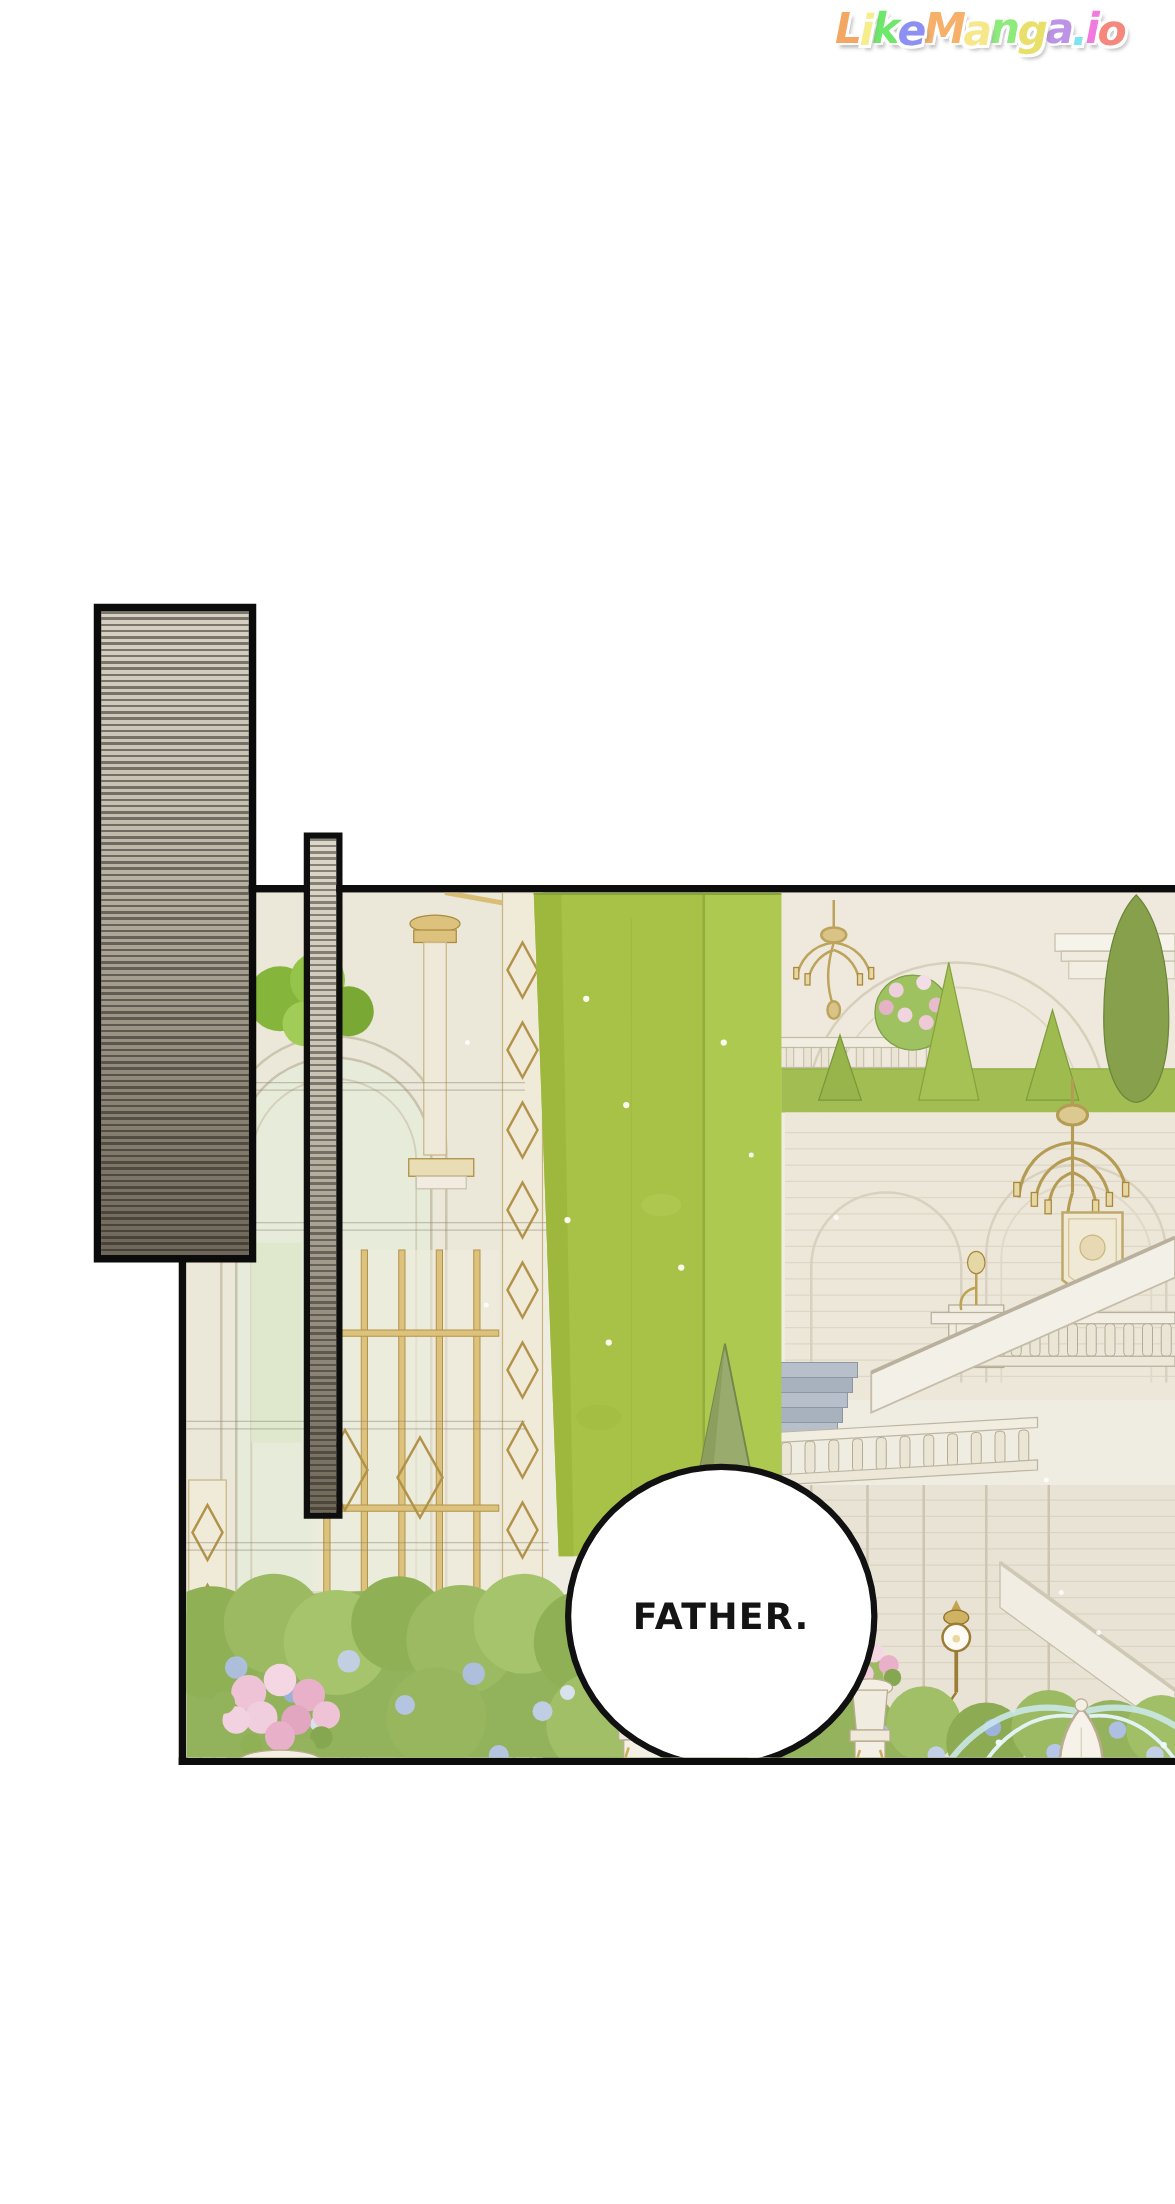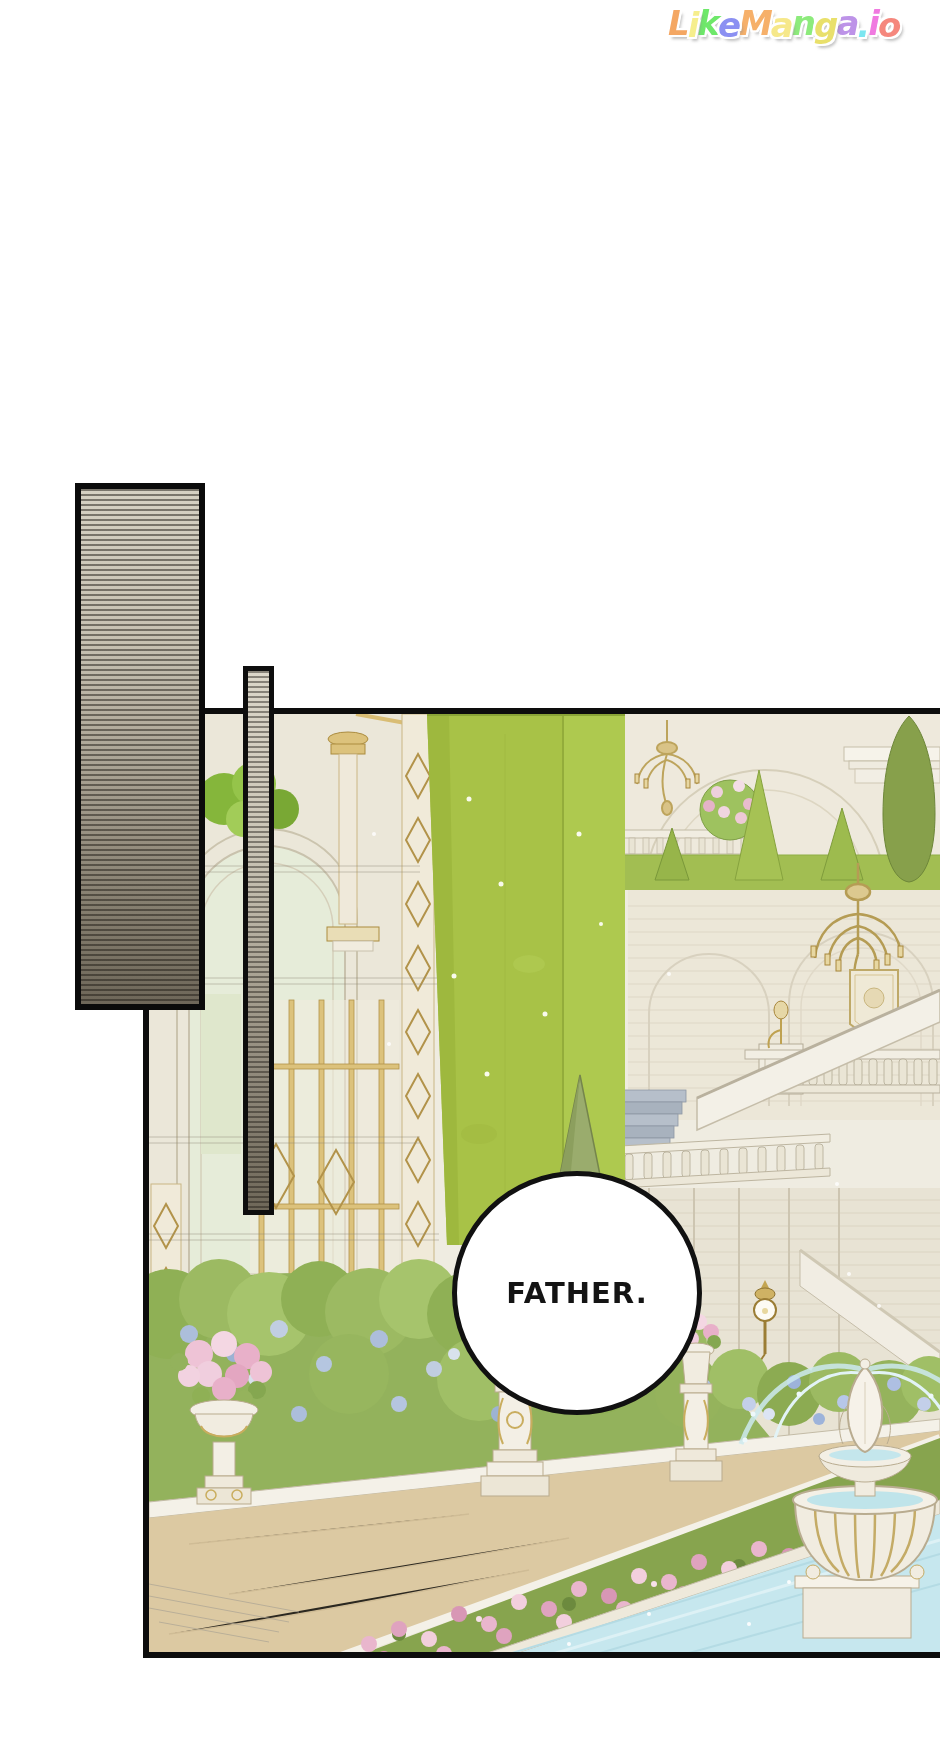--- a/index.html
+++ b/index.html
@@ -15,21 +15,21 @@
   
   .tone-box{position:absolute;left:75px;top:483px;width:130px;height:527px;
     box-sizing:border-box;border:6px solid #0b0b0b;z-index:3;
     background:repeating-linear-gradient(180deg,rgba(32,28,22,.50) 0 2px,rgba(255,255,255,0) 2px 5px),
       linear-gradient(180deg,#d6d1c3 0%,#c6c0b1 30%,#a8a192 55%,#867f70 80%,#6e6759 100%);}
   .tone-bar{position:absolute;left:243px;top:666px;width:31px;height:549px;
     box-sizing:border-box;border:5px solid #0e0e0e;z-index:3;
     background:repeating-linear-gradient(180deg,rgba(32,28,22,.45) 0 2px,rgba(255,255,255,0) 2px 5px),
       linear-gradient(180deg,#dcd7c9 0%,#c9c3b4 35%,#a59e8f 60%,#837c6e 85%,#6f6859 100%);}
   
-  .panel{position:absolute;left:143px;top:708px;width:797px;height:950px;
+  .panel{position:absolute;left:143px;top:708px;width:797px;height:704px;
     box-sizing:border-box;border:6px solid #0d0d0d;border-right:none;
     background:#efece1;overflow:hidden;z-index:1;}
   .panel svg{position:absolute;left:0;top:0;}
   
   .bubble{position:absolute;left:303px;top:457px;width:250px;height:244px;
     background:#ffffff;border:5px solid #111111;border-radius:50%;
     display:flex;align-items:center;justify-content:center;z-index:2;box-sizing:border-box;}
   .bubble span{font-weight:700;font-size:29px;letter-spacing:1px;color:#141414;
     font-family:"DejaVu Sans",sans-serif;}
 </style>

